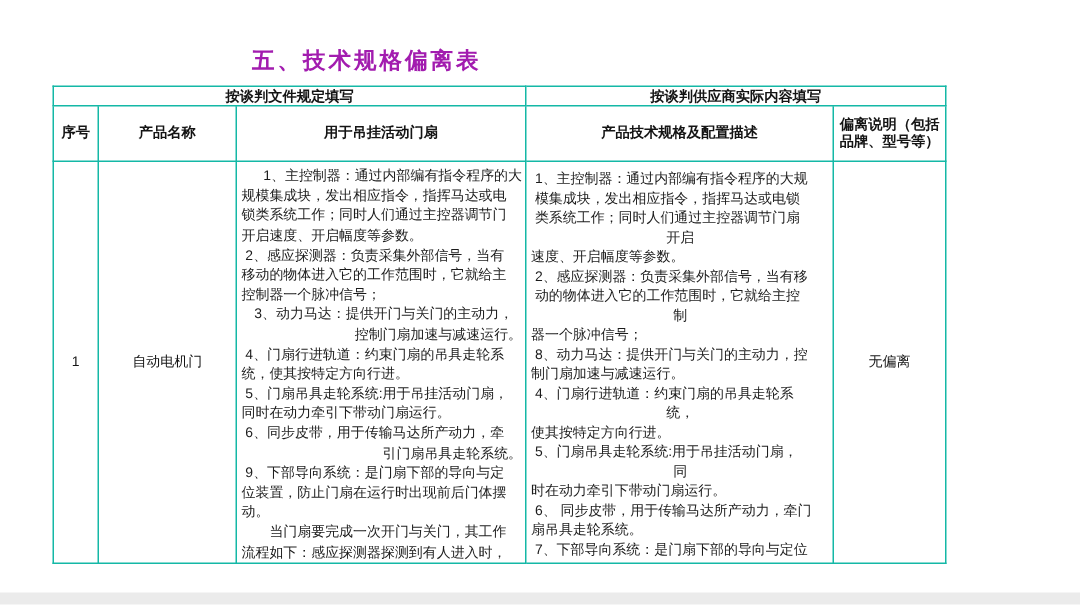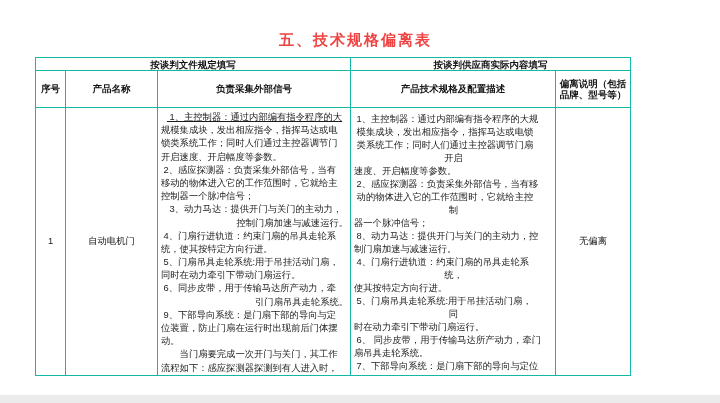--- a/index.html
+++ b/index.html
@@ -8,23 +8,23 @@
     position:relative;
     background:#ffffff;
     font-family:"Liberation Sans","DejaVu Sans",sans-serif;
     color:#141414;
     overflow:hidden;
   }
   .page { position:absolute; inset:0; background:#ffffff; }
   .doc-title {
     position:absolute;
     top:31px; left:168px; width:264px;
-    text-align:right;
+    text-align:left;
     font-size:15px; font-weight:bold; letter-spacing:2px;
-    color:#ef4444;
+    color:#a21caf;
   }
   table.spec {
     position:absolute; left:35px; top:57px;
     width:595px;
     border-collapse:collapse; table-layout:fixed;
   }
   table.spec td {
     border:1px solid #14b8a6;
     overflow:hidden;
   }
@@ -80,30 +80,30 @@
       <col style="width:75px">
     </colgroup>
     <tbody>
       <tr class="hrow1">
         <td colspan="3">按谈判文件规定填写</td>
         <td colspan="2">按谈判供应商实际内容填写</td>
       </tr>
       <tr class="hrow2">
         <td>序号</td>
         <td>产品名称</td>
-        <td>负责采集外部信号</td>
+        <td>用于吊挂活动门扇</td>
         <td>产品技术规格及配置描述</td>
         <td>偏离说明（包括品牌、型号等）</td>
       </tr>
       <tr class="brow">
         <td class="c-center">1</td>
         <td class="c-center">自动电机门</td>
         <td class="c-text c-req">
           <div>
-              <div class="tl" style="text-align: center; text-decoration: underline;"> 1、主控制器：通过内部编有指令程序的大</div>
+              <div class="tl" style="text-align: right;"> 1、主控制器：通过内部编有指令程序的大</div>
               <div class="tl" style="text-align: left;">规模集成块，发出相应指令，指挥马达或电</div>
               <div class="tl" style="text-align: left;">锁类系统工作；同时人们通过主控器调节门</div>
               <div class="tl" style="text-align: left;">开启速度、开启幅度等参数。</div>
               <div class="tl" style="text-align: left;"> 2、感应探测器：负责采集外部信号，当有</div>
               <div class="tl" style="text-align: left;">移动的物体进入它的工作范围时，它就给主</div>
               <div class="tl" style="text-align: left;">控制器一个脉冲信号；</div>
               <div class="tl" style="text-align: center;"> 3、动力马达：提供开门与关门的主动力，</div>
               <div class="tl" style="text-align: right; margin-left: 19px;">控制门扇加速与减速运行。</div>
               <div class="tl" style="text-align: left;"> 4、门扇行进轨道：约束门扇的吊具走轮系</div>
               <div class="tl" style="text-align: left;">统，使其按特定方向行进。</div>

